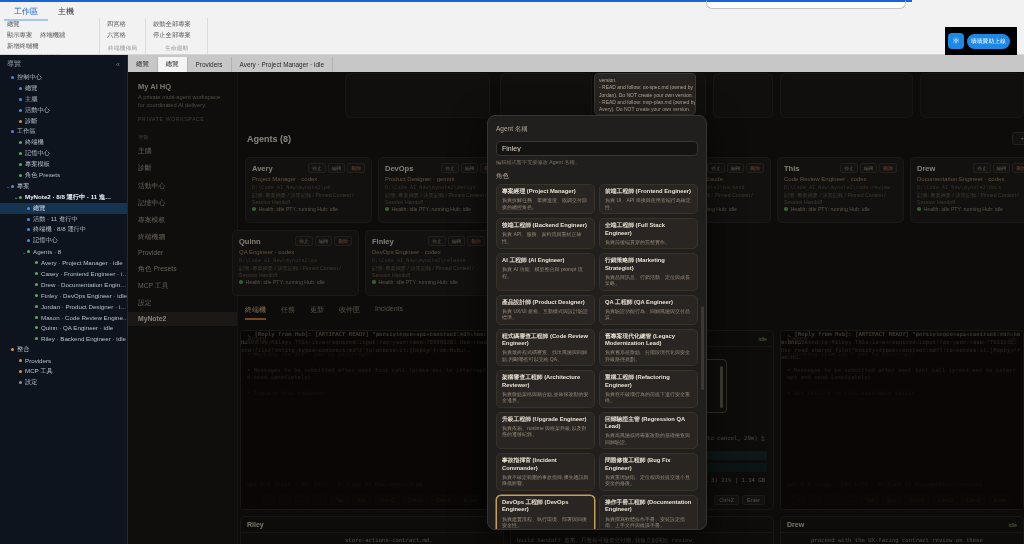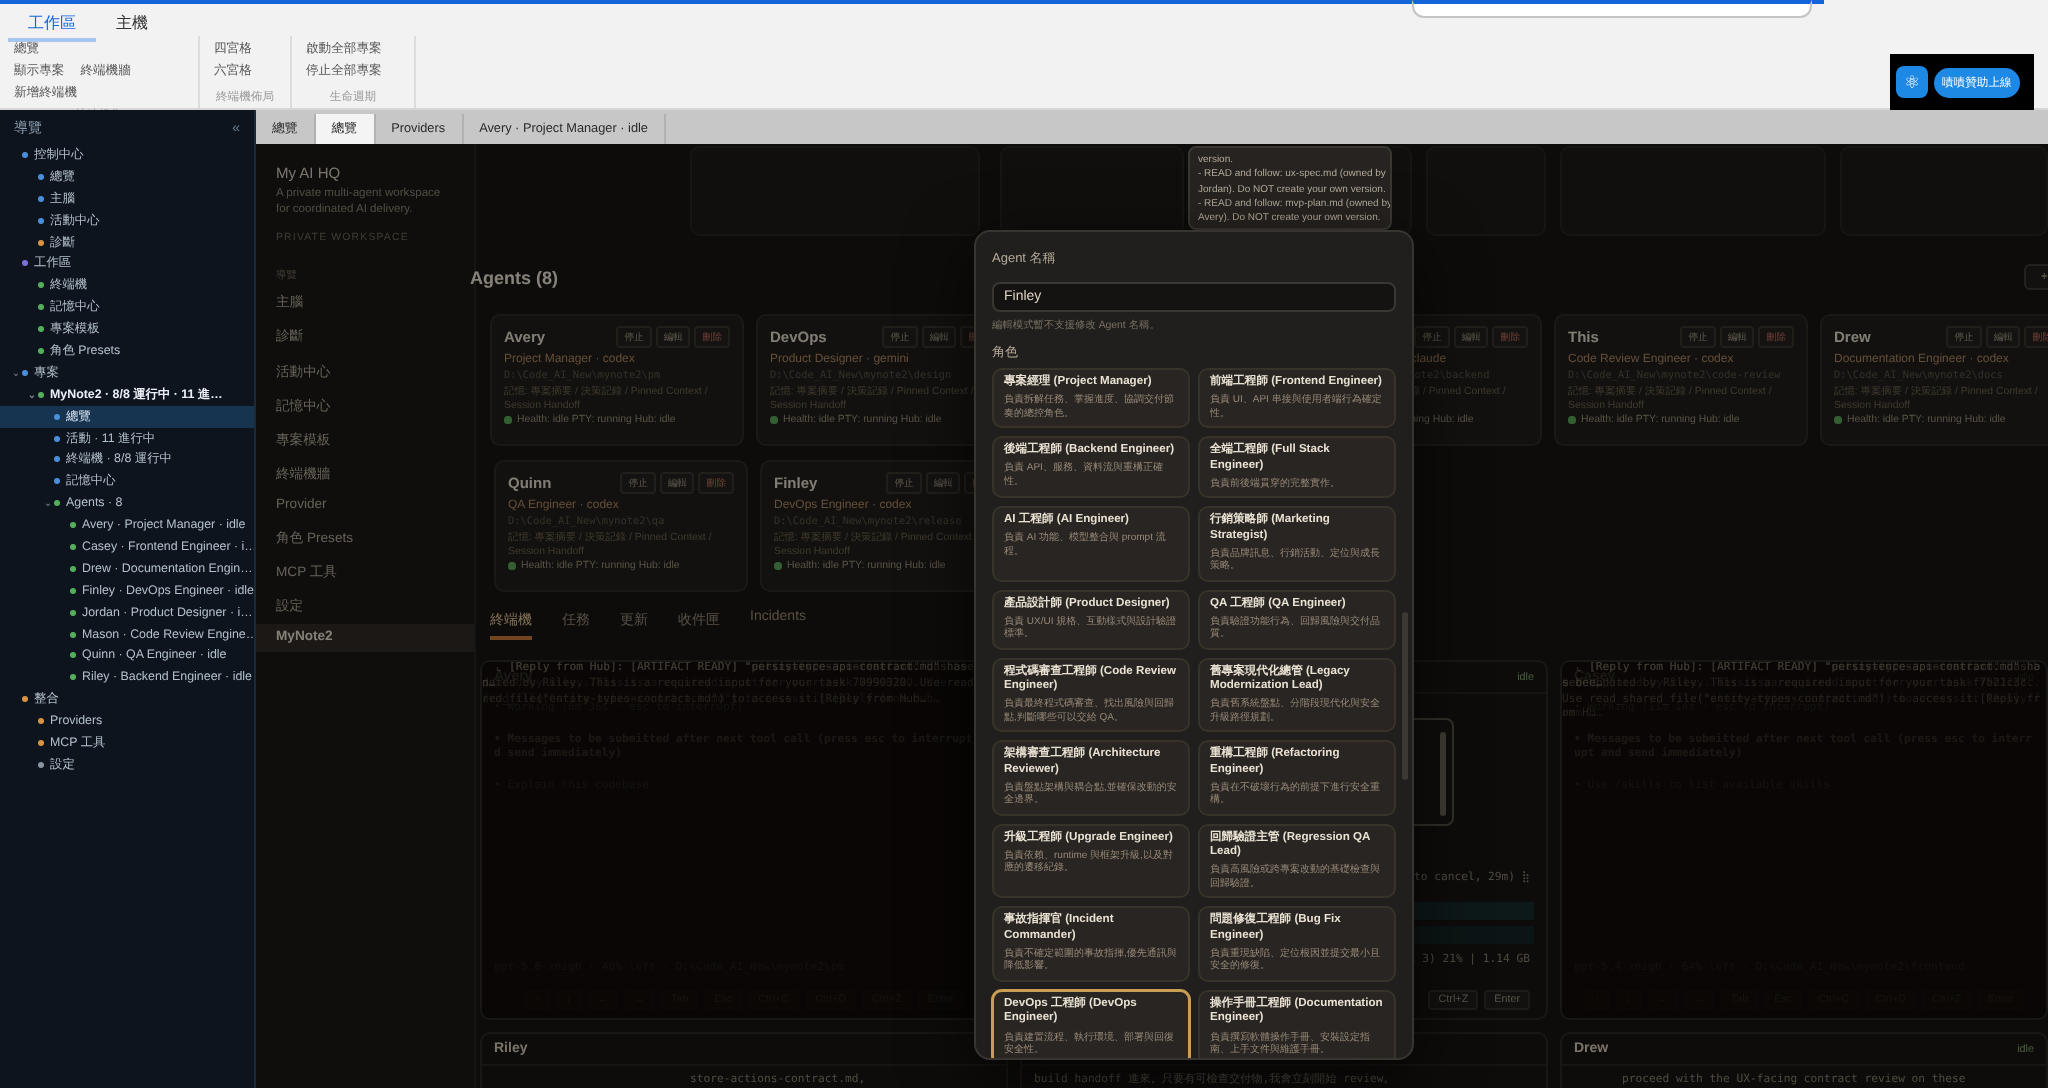--- a/index.html
+++ b/index.html
@@ -38,30 +38,30 @@
 
   
   .doctabs{position:absolute;left:128px;top:55px;width:896px;height:17px;background:#c7c7c7;display:flex;align-items:stretch;padding-top:2px}
   .doctab{font-size:6.4px;color:#2a2a2a;padding:0 8px;border-right:1px solid #b2b2b2;display:flex;align-items:center;white-space:nowrap}
   .doctab.active{background:#f4f4f4}
 
   
   .appwin{position:absolute;left:128px;top:72px;width:896px;height:472px;background:#121110;overflow:hidden}
   .hqside{position:absolute;left:0;top:0;width:110px;height:472px;background:#151413;border-right:1px solid #242220;z-index:1}
   .hq-title{font-size:10px;font-weight:bold;color:#ece6da;padding:9px 10px 8px;border-bottom:1px solid #242220}
-  .hq-name{font-size:7.5px;font-weight:normal;color:#d8d0c2;padding:10px 10px 3px}
+  .hq-name{font-size:7.5px;font-weight:bold;color:#d8d0c2;padding:10px 10px 3px}
   .hq-desc{font-size:5.8px;color:#8c8478;line-height:1.35;padding:0 10px}
   .hq-tag{font-size:5.2px;letter-spacing:.6px;color:#6e675c;padding:6px 10px 8px}
   .hq-navlabel{font-size:5.2px;color:#6e675c;padding:4px 10px 2px}
   .hq-item{font-size:6.8px;color:#b2aa9c;padding:3.6px 10px;white-space:nowrap;cursor:default}
   .hq-item.sel{background:#2a2723;color:#ece4d4;font-weight:bold}
 
   .statcard{position:absolute;background:#171615;border:1px solid #232120;border-radius:5px;z-index:1}
 
-  .agents-h{position:absolute;left:107px;top:62px;font-size:9px;font-weight:bold;color:#ece5d8;z-index:1}
+  .agents-h{position:absolute;left:119px;top:62px;font-size:9px;font-weight:bold;color:#ece5d8;z-index:1}
   .addbtn{position:absolute;left:884px;top:60px;width:34px;height:13px;border:1px solid #3b3833;border-radius:3px;color:#b6ad9d;font-size:6px;display:flex;align-items:center;justify-content:center;z-index:1;background:#1b1a18}
   .agent-row{position:absolute;display:flex;gap:6px;z-index:1}
   .acard{width:127px;height:66px;background:#1b1a18;border:1px solid #2b2927;border-radius:5px;padding:5px 6px;overflow:hidden;flex:none}
   .acard-top{display:flex;justify-content:space-between;align-items:center}
   .acard-name{font-size:7.5px;font-weight:bold;color:#e4ddd0}
   .acard-btns{display:flex;gap:2px}
   .abtn{font-size:4.8px;color:#a59c8d;border:1px solid #37342f;border-radius:2px;padding:1px 3px;background:#201e1c}
   .abtn.danger{color:#c0705c}
   .acard-role{font-size:6px;color:#b08a62;margin-top:3px;white-space:nowrap}
   .acard-path{font-size:5.2px;color:#5b5348;margin-top:2px;font-family:"DejaVu Sans Mono",monospace;white-space:nowrap}
@@ -449,21 +449,21 @@
         <div class="acard-role">Documentation Engineer · codex</div>
         <div class="acard-path">D:\Code_AI_New\mynote2\docs</div>
         <div class="acard-mem">記憶: 專案摘要 / 決策記錄 / Pinned Context / Session Handoff</div>
         <div class="acard-health">
             <span class="hdot"></span>
             <span>Health: idle   PTY: running   Hub: idle</span>
           </div>
       </div>
       </div>
 
-    <div class="agent-row" style="left:119px;top:158px">
+    <div class="agent-row" style="left:104px;top:158px">
 
     <div class="acard">
         <div class="acard-top">
           <span class="acard-name">Quinn</span>
           <span class="acard-btns">
             <span class="abtn">停止</span>
             <span class="abtn">編輯</span>
             <span class="abtn danger">刪除</span>
           </span>
         </div>

